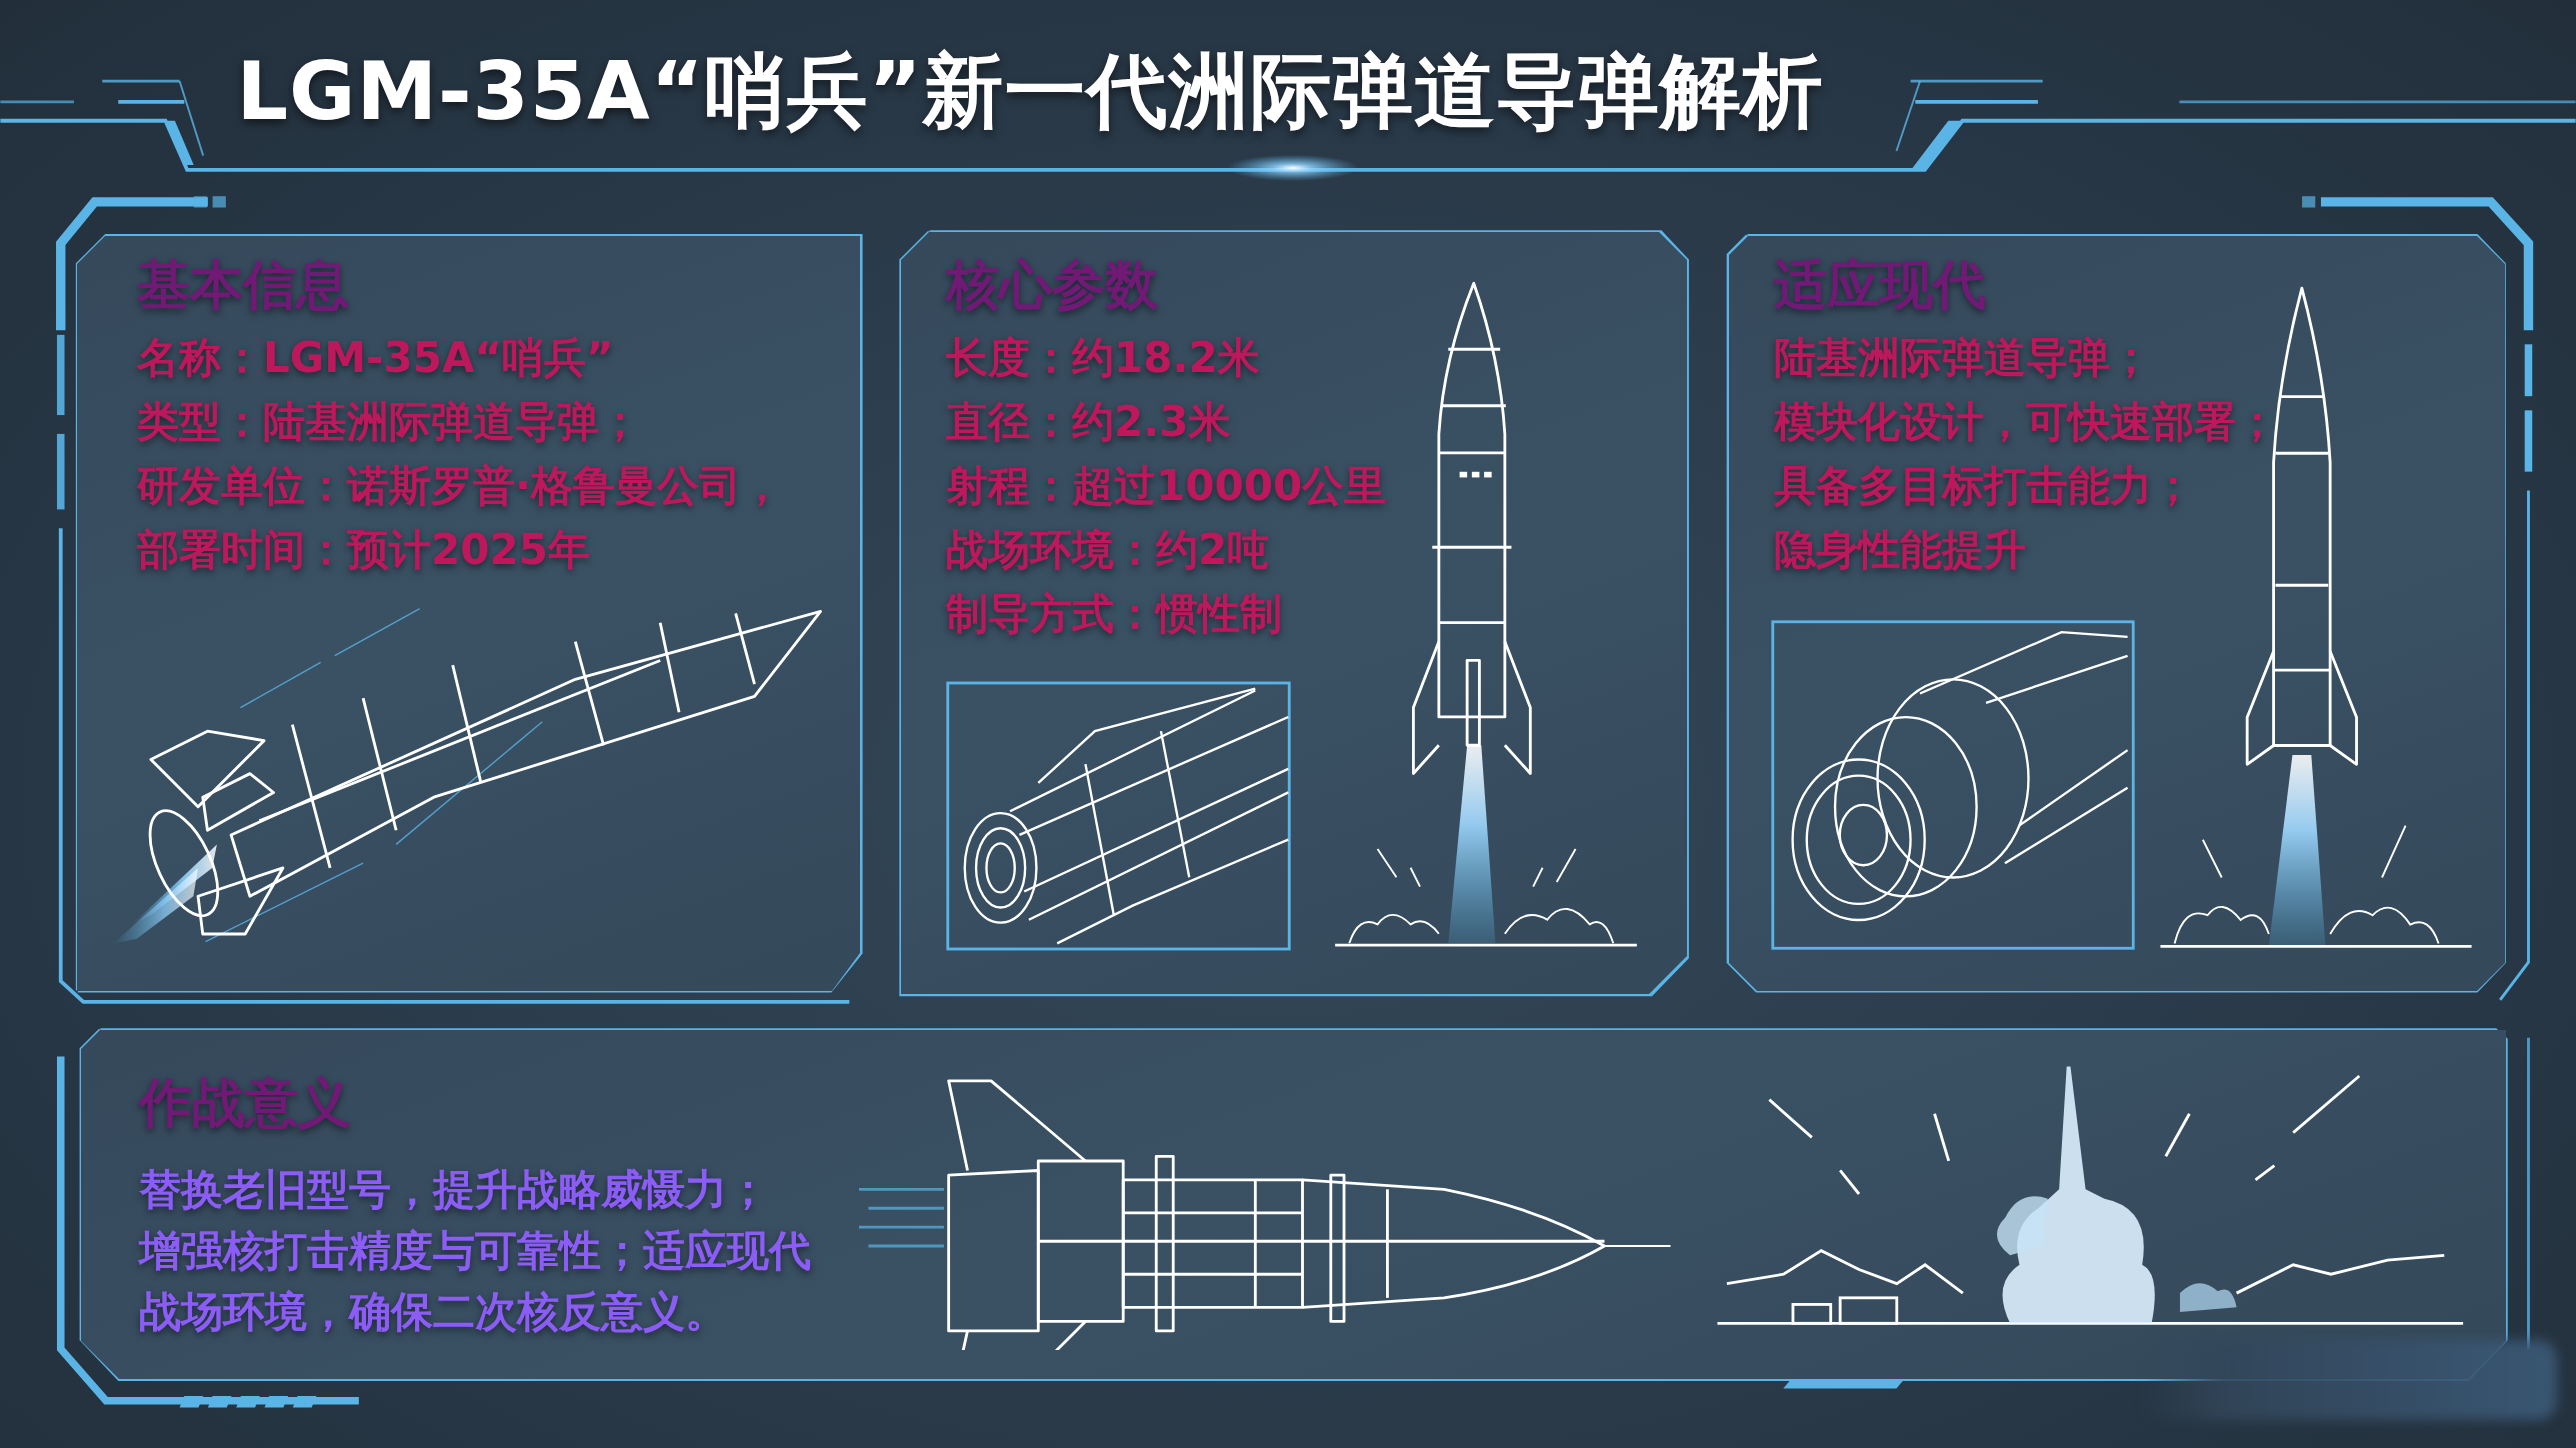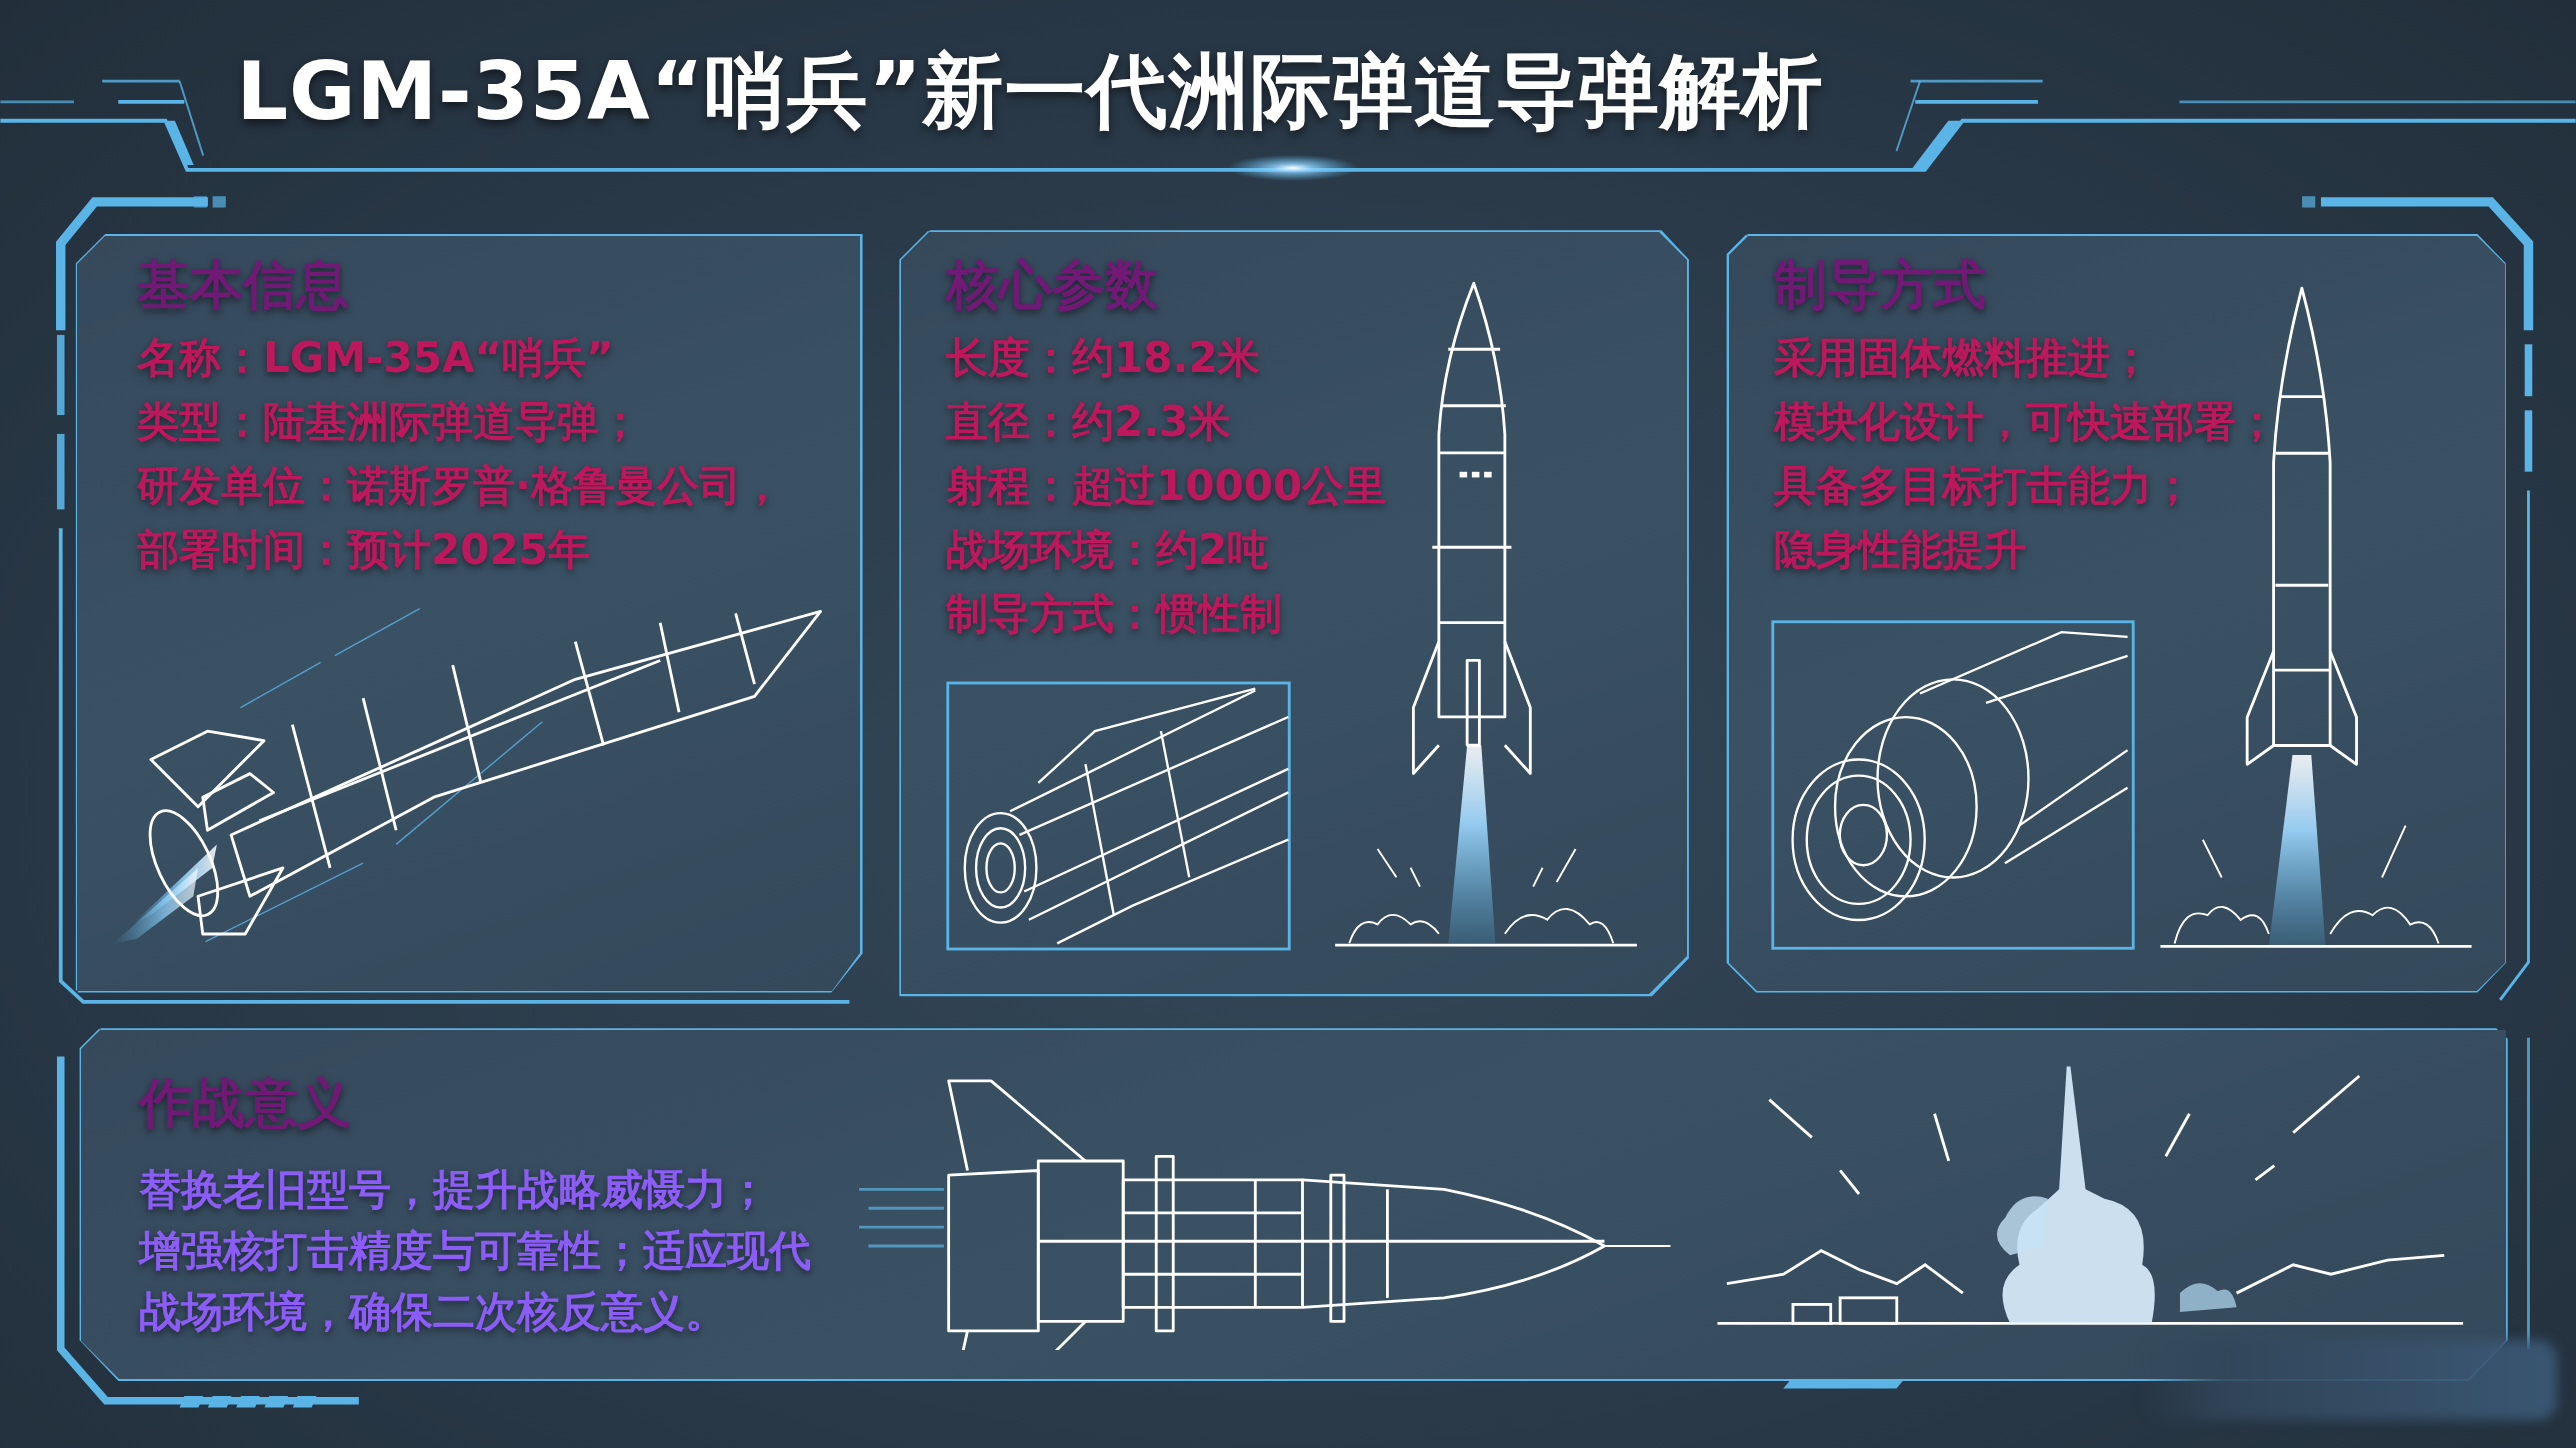--- a/index.html
+++ b/index.html
@@ -219,23 +219,23 @@
       <path d="M195,710 Q215,680 240,695 Q260,670 285,700 Q300,690 310,720"></path>
       <line x1="15" y1="722" x2="335" y2="722" stroke-width="3"></line>
       <line x1="60" y1="620" x2="80" y2="650"></line>
       <line x1="270" y1="620" x2="250" y2="655"></line>
       <line x1="95" y1="640" x2="105" y2="660"></line>
       <line x1="235" y1="640" x2="225" y2="660"></line>
     </g>
   </svg>
 
   <section class="panel panel-features"></section>
-  <h2 class="panel-heading" style="left:1774px; top:250px;">制导方式</h2>
+  <h2 class="panel-heading" style="left:1774px; top:250px;">适应现代</h2>
   <ul class="line-list" style="left:1774px; top:326px;">
-    <li>采用固体燃料推进；</li>
+    <li>陆基洲际弹道导弹；</li>
     <li>模块化设计，可快速部署；</li>
     <li>具备多目标打击能力；</li>
     <li>隐身性能提升</li>
   </ul>
   <svg class="illus" style="left:1769px; top:618px;" width="368" height="335" viewBox="0 0 390 355">
     <rect x="4" y="4" width="382" height="346" fill="none" stroke="#5ab4e6" stroke-width="3"></rect>
     <g fill="none" stroke="#ffffff" stroke-width="2.5">
       <ellipse cx="95" cy="235" rx="70" ry="85"></ellipse>
       <ellipse cx="95" cy="235" rx="55" ry="68"></ellipse>
       <ellipse cx="100" cy="230" rx="25" ry="32"></ellipse>

